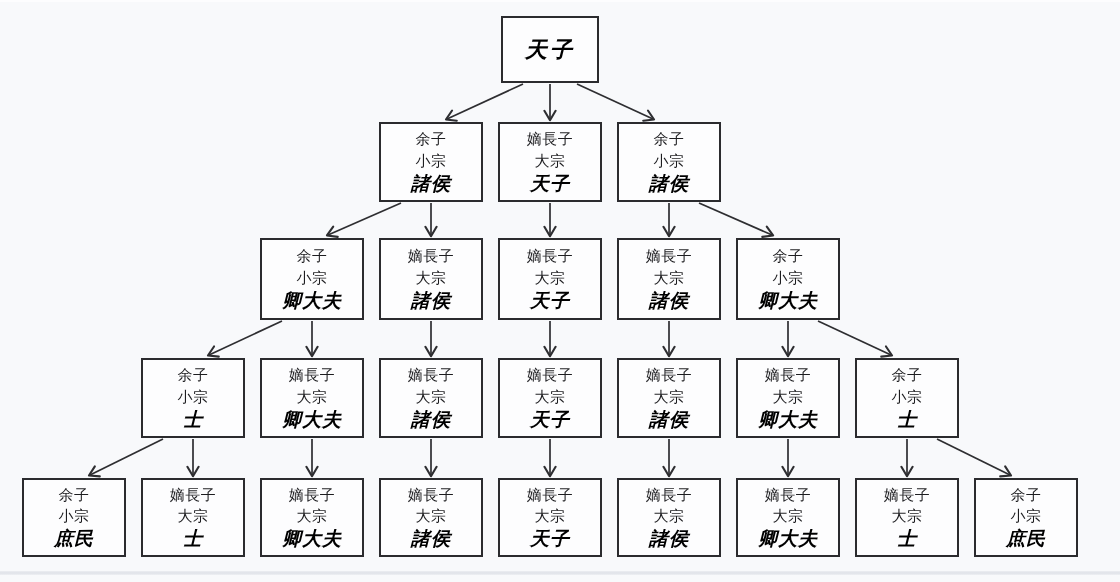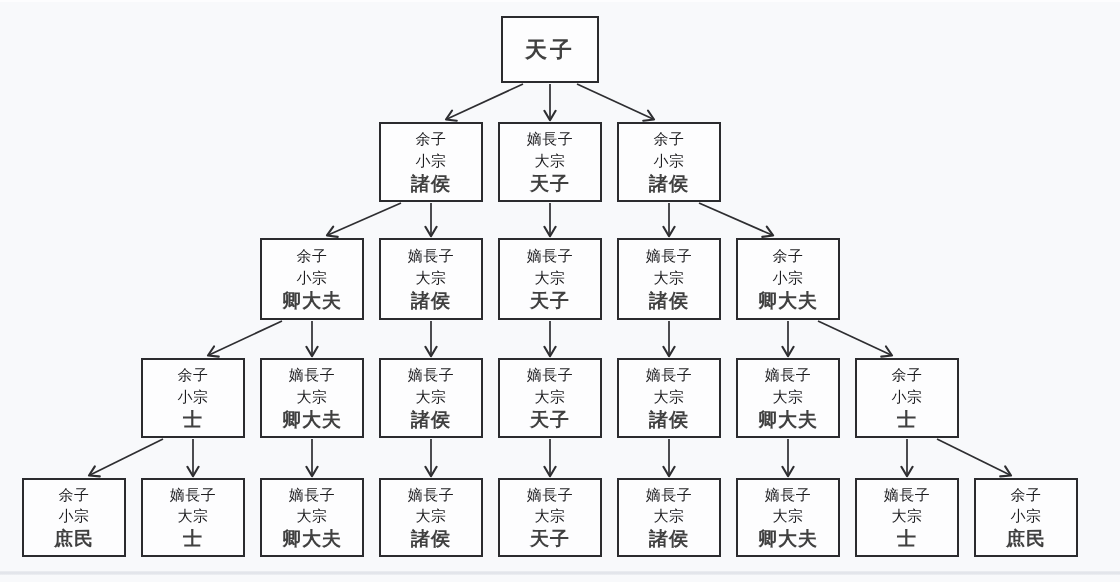--- a/index.html
+++ b/index.html
@@ -62,23 +62,24 @@
     font-size: 15px;
     line-height: 18px;
     color: #1d1d20;
     letter-spacing: 0.5px;
     white-space: nowrap;
   }
   .rank {
     font-size: 19px;
     line-height: 21px;
     font-weight: 700;
-    color: #404040;
+    color: #000000;
     letter-spacing: 1px;
     white-space: nowrap;
+    font-style: italic;
   }
   .root .rank {
     font-size: 22px;
     font-weight: 600;
     letter-spacing: 3px;
   }
   .baseline {
     position: absolute;
     left: 0;
     top: 571px;

